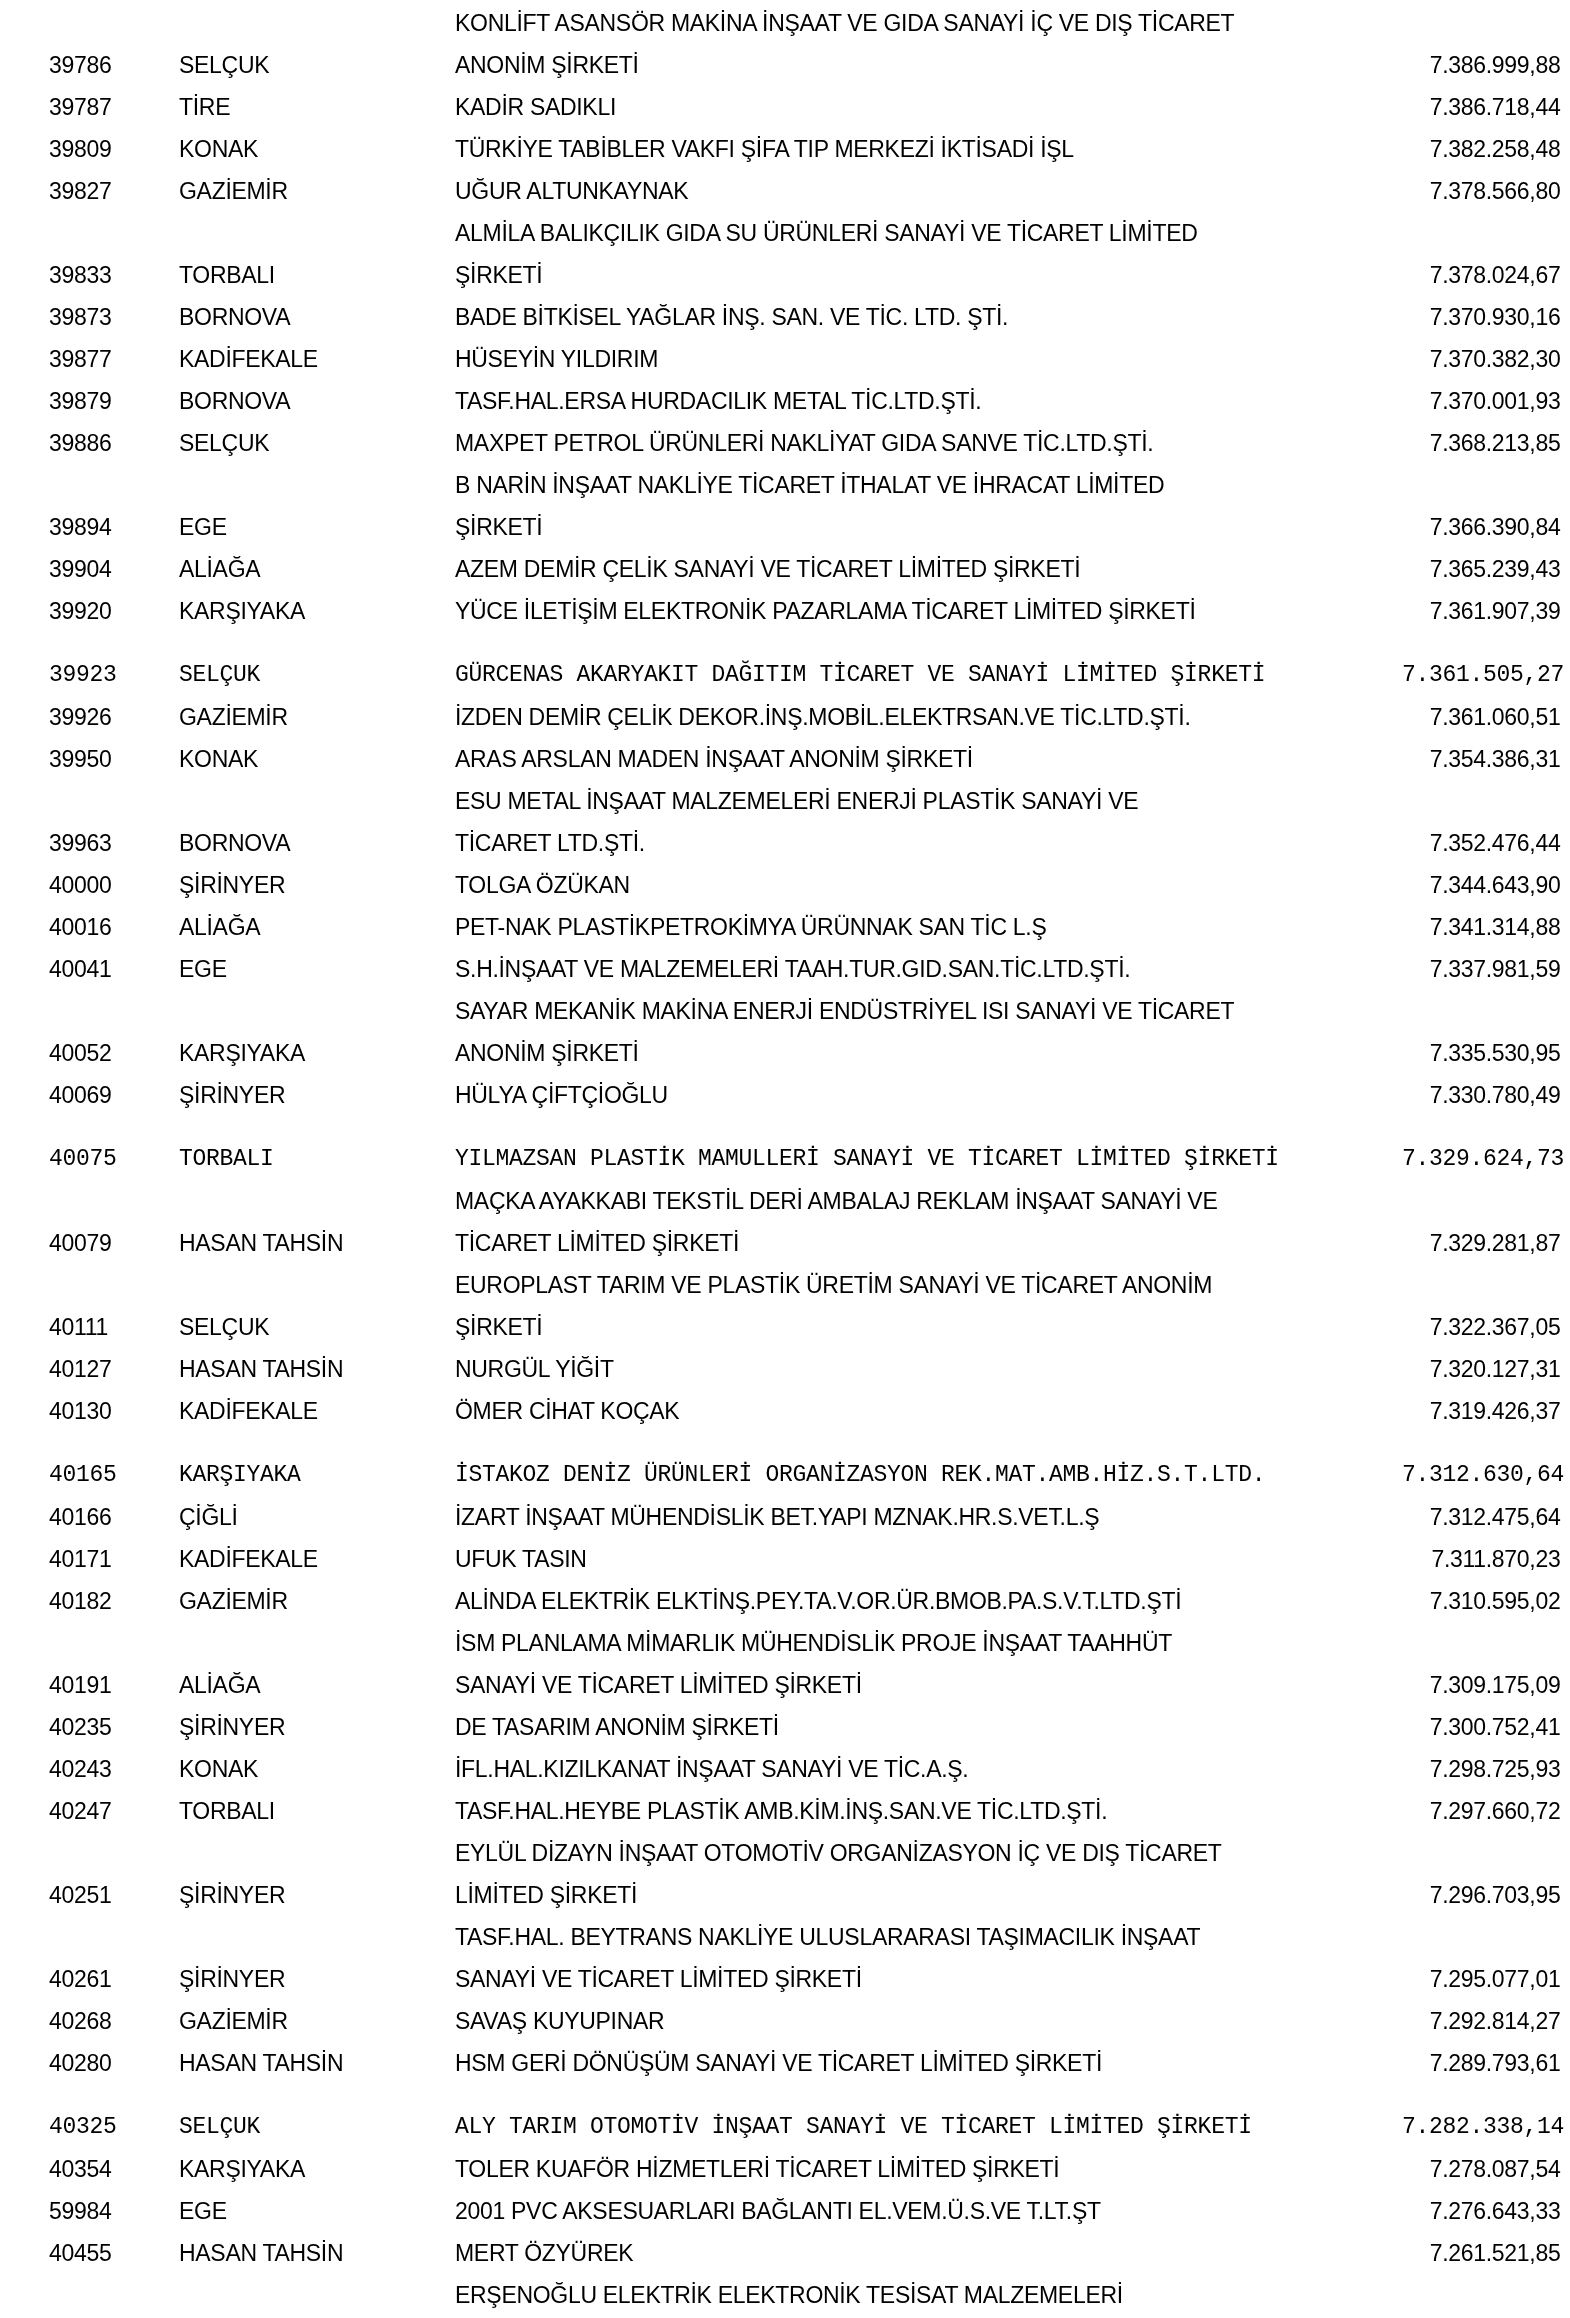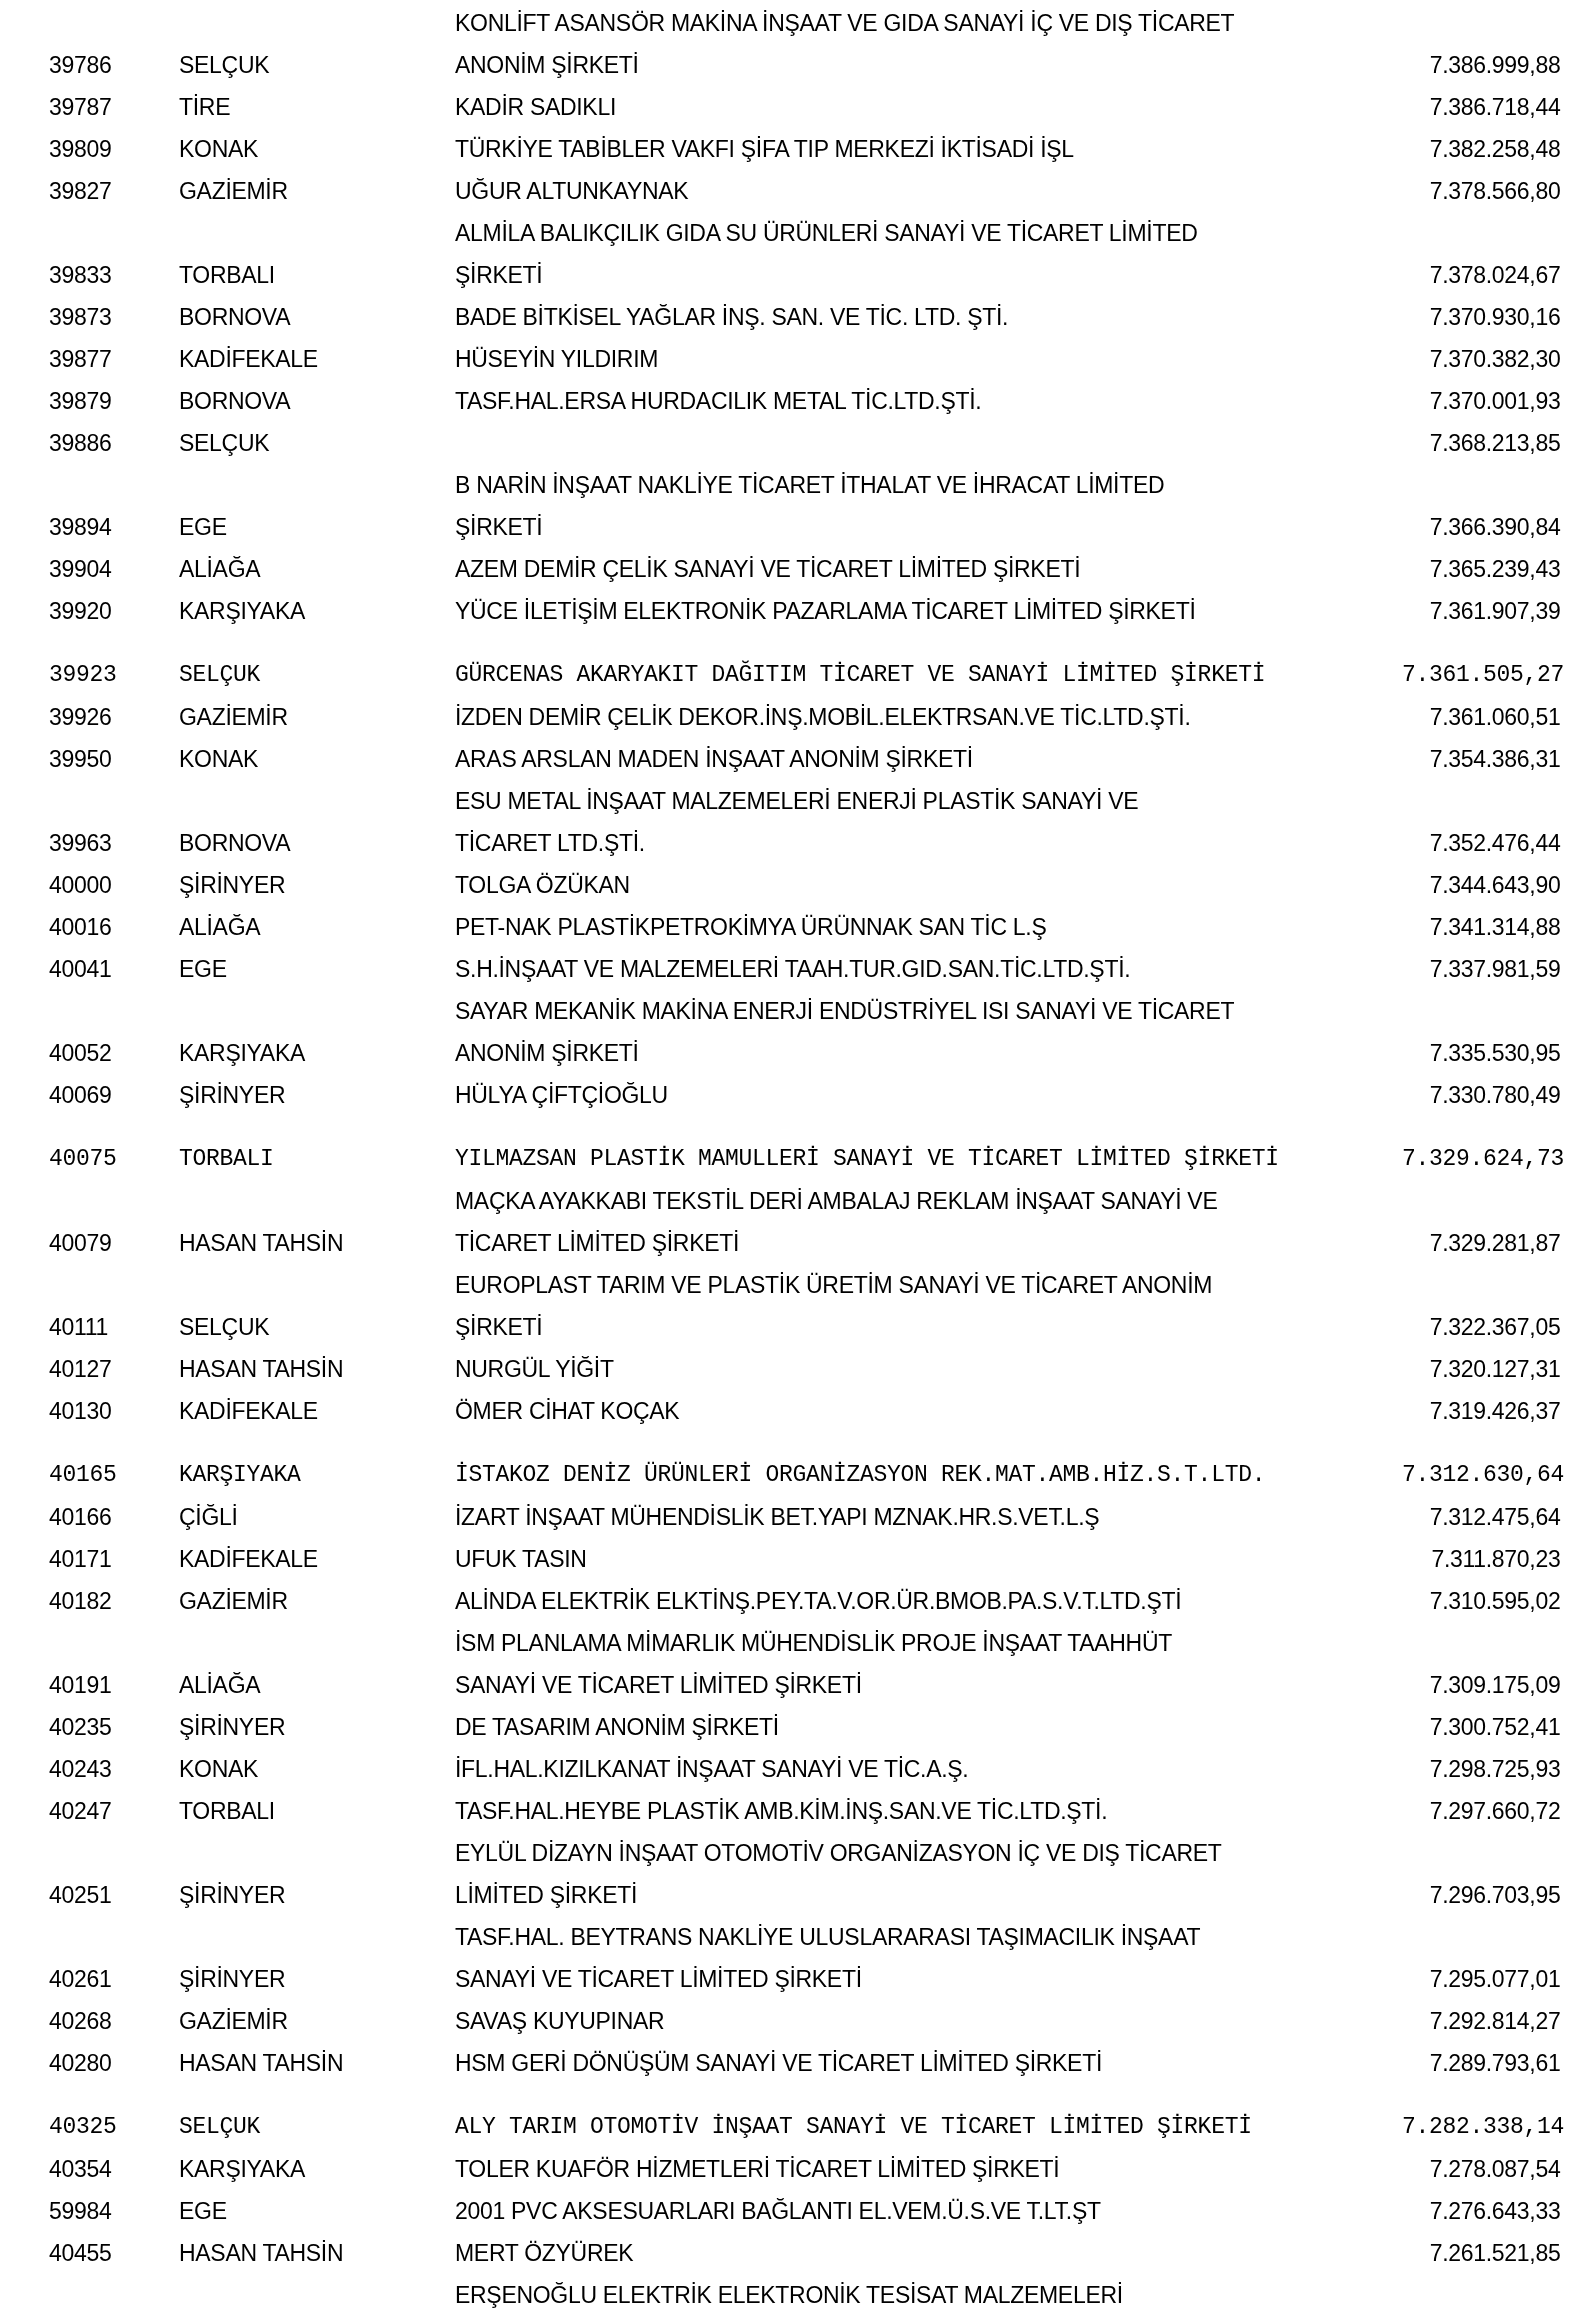--- a/index.html
+++ b/index.html
@@ -112,20 +112,21 @@
   <div class="row">
     <div class="cell cell-no">39879</div>
     <div class="cell cell-office">BORNOVA</div>
     <div class="cell cell-name">TASF.HAL.ERSA HURDACILIK METAL TİC.LTD.ŞTİ.</div>
     <div class="cell cell-amount">7.370.001,93</div>
   </div>
 
   <div class="row">
     <div class="cell cell-no">39886</div>
     <div class="cell cell-office">SELÇUK</div>
+    <div class="cell cell-name">MAXPET PETROL ÜRÜNLERİ NAKLİYAT GIDA SANVE TİC.LTD.ŞTİ.</div>
     <div class="cell cell-amount">7.368.213,85</div>
   </div>
 
   <div class="row">
     <div class="cell cell-no">39894</div>
     <div class="cell cell-office">EGE</div>
     <div class="cell cell-name">B NARİN İNŞAAT NAKLİYE TİCARET İTHALAT VE İHRACAT LİMİTED
 ŞİRKETİ</div>
     <div class="cell cell-amount">7.366.390,84</div>
   </div>

